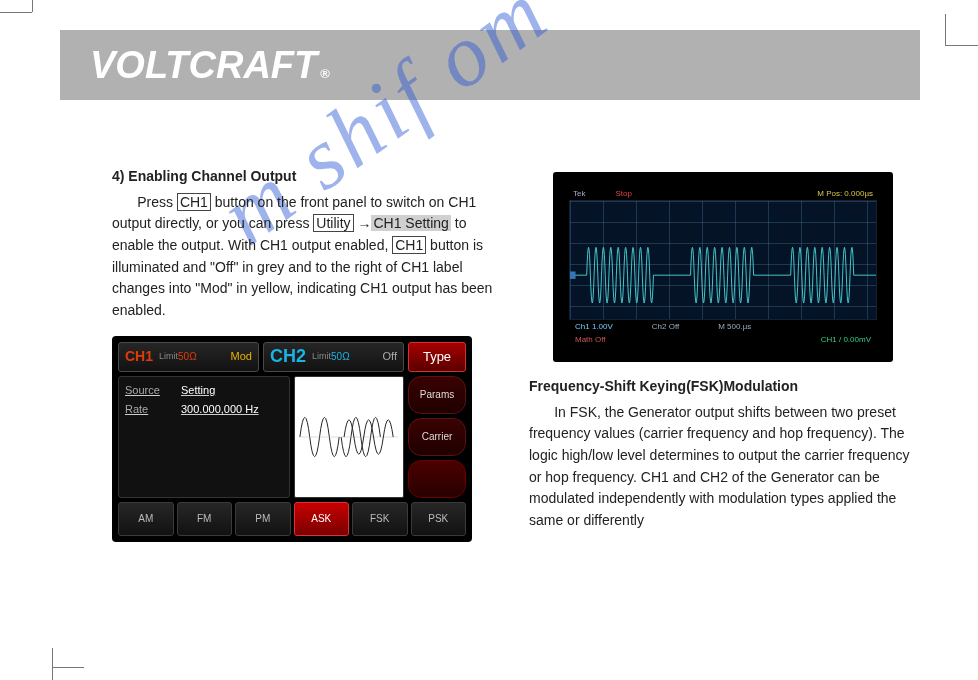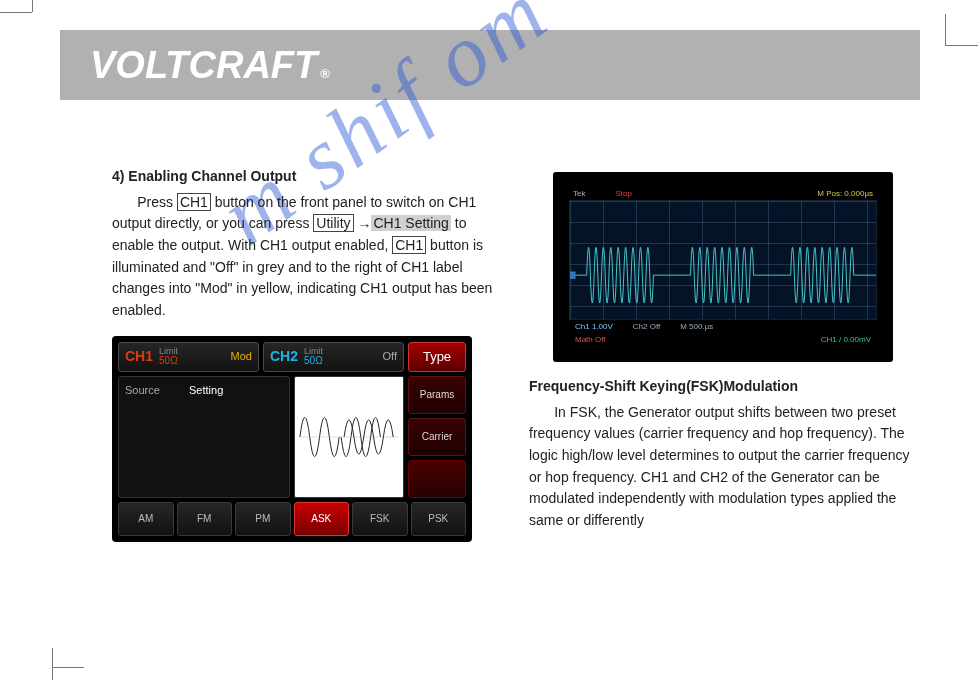--- a/index.html
+++ b/index.html
@@ -25,49 +25,49 @@
   .para { margin-bottom:8px; }
   .indent { text-indent:1.8em; }
   .boxed { border:1px solid #444; padding:0 2px; }
   .hl { background:#d0d0d0; padding:0 2px; }
 
   
   .device { margin-top:14px; width:360px; height:206px; background:#000; border-radius:4px; padding:6px; display:flex; flex-direction:column; gap:4px; }
   .dev-top { height:32px; display:flex; gap:4px; }
   .dev-chbox { flex:1; background:linear-gradient(#262626,#121212); border:1px solid #4a4a4a; border-radius:3px; display:flex; align-items:center; padding:0 6px; gap:6px; font-size:12px; }
   .ch1-lbl { color:#e23a0a; font-weight:700; font-size:14px; }
-  .ch2-lbl { color:#19b3e6; font-weight:700; font-size:14px; }
-  .ch-meta { display:flex; flex-direction:column; line-height:1; }
+  .ch2-lbl { color:#19b3e6; font-weight:700; font-size:18px; }
+  .ch-meta { display:flex; flex-direction:row; line-height:1; }
   .limit-lbl { color:#888; font-size:9px; }
   .ohm-r { color:#e23a0a; font-size:10px; }
   .ohm-b { color:#19b3e6; font-size:10px; }
   .mod-lbl { color:#e7b200; font-size:11px; margin-left:auto; }
   .off-lbl { color:#aaa; font-size:11px; margin-left:auto; }
   .dev-typebtn { width:58px; background:linear-gradient(#a70000,#5a0000); border:1px solid #c33; border-radius:3px; color:#fff; font-size:13px; display:flex; align-items:center; justify-content:center; }
 
   .dev-mid { flex:1; display:flex; gap:4px; }
   .dev-params { flex:1; background:#111; border:1px solid #333; border-radius:3px; padding:4px 6px; font-size:11px; color:#ccc; }
-  .dev-params .row { display:flex; gap:18px; padding:1px 0; }
+  .dev-params .row { display:flex; gap:10px; padding:1px 0;text-decoration:underline; }
   .dev-params .k { color:#aaa; width:46px; }
   .dev-params .v { color:#fff; }
   .dev-wave { width:110px; background:#fff; border:1px solid #333; border-radius:2px; display:flex; align-items:center; justify-content:center; overflow:hidden; }
   .dev-wave svg { width:110px; height:120px; }
   .dev-sidecol { width:58px; display:flex; flex-direction:column; gap:4px; }
-  .dev-sidebtn { flex:1; background:linear-gradient(#3a0202,#200000); border:1px solid #5a1212; border-radius:3px; color:#ddd; font-size:10px; display:flex; align-items:center; justify-content:center; }
+  .dev-sidebtn { flex:1; background:linear-gradient(#3a0202,#200000); border:1px solid #5a1212; border-radius:13px; color:#ddd; font-size:10px; display:flex; align-items:center; justify-content:center; }
 
   .dev-bottom { height:36px; display:flex; gap:3px;border-radius:12px; }
   .dev-tab { flex:1; background:linear-gradient(#262626,#121212); border:1px solid #3a3a3a; border-radius:3px; color:#bbb; font-size:10px; display:flex; align-items:center; justify-content:center; }
   .dev-tab.active { background:linear-gradient(#c70000,#7a0000); color:#fff; border-color:#d33; }
 
   
   .scope { margin:6px 0 14px 24px; width:340px; height:190px; background:#000; border-radius:3px; padding:16px; display:flex; flex-direction:column; }
   .scope-top { height:12px; display:flex; gap:30px; padding:0 4px; font-size:8px; color:#aac; align-items:center; }
   .scope-top .yel { color:#d8c848; }
   .scope-grid { flex:1; background:#041426; position:relative; border:1px solid #123; }
-  .scope-bot { height:14px; display:flex; gap:20px; padding:0 6px; font-size:8px; color:#9ab; align-items:center; }
+  .scope-bot { height:14px; display:flex; gap:39px; padding:0 6px; font-size:8px; color:#9ab; align-items:center; }
   .scope-bot2 { height:12px; display:flex; gap:18px; padding:0 6px; font-size:8px; color:#3c8; align-items:center; }
   .scope-bot2 .r { color:#c55; }
 
   .scope-grid::before { content:""; position:absolute; inset:0; background:
      repeating-linear-gradient(to right, rgba(80,120,160,.35) 0 1px, transparent 1px 33px),
      repeating-linear-gradient(to bottom, rgba(80,120,160,.35) 0 1px, transparent 1px 21px);
   }
   .scope-wave { position:absolute; inset:0; }
 
   
@@ -126,20 +126,24 @@
           <span class="off-lbl">Off</span>
         </div>
         <div class="dev-typebtn">Type</div>
       </div>
 
       <div class="dev-mid">
         <div class="dev-params">
           <div class="row">
             <span class="k">Source</span>
             <span class="v">Setting</span>
+          </div>
+          <div class="row">
+            <span class="k">Rate</span>
+            <span class="v">300.000,000 Hz</span>
           </div>
         </div>
         <div class="dev-wave">
           <svg viewBox="0 0 110 120">
             <path d="M5 60 Q10 20 15 60 T25 60 T35 60 T45 60" stroke="#222" fill="none" stroke-width="1"></path>
             <path d="M47 60 Q52 100 57 60 T67 60 T77 60 T87 60" stroke="#222" fill="none" stroke-width="1"></path>
             <path d="M5 60 L105 60" stroke="#bbb" stroke-width="0.5"></path>
             <path d="M50 60 Q55 25 60 60 T70 60 T80 60 T90 60 T100 60" stroke="#222" fill="none" stroke-width="1"></path>
           </svg>
         </div>

